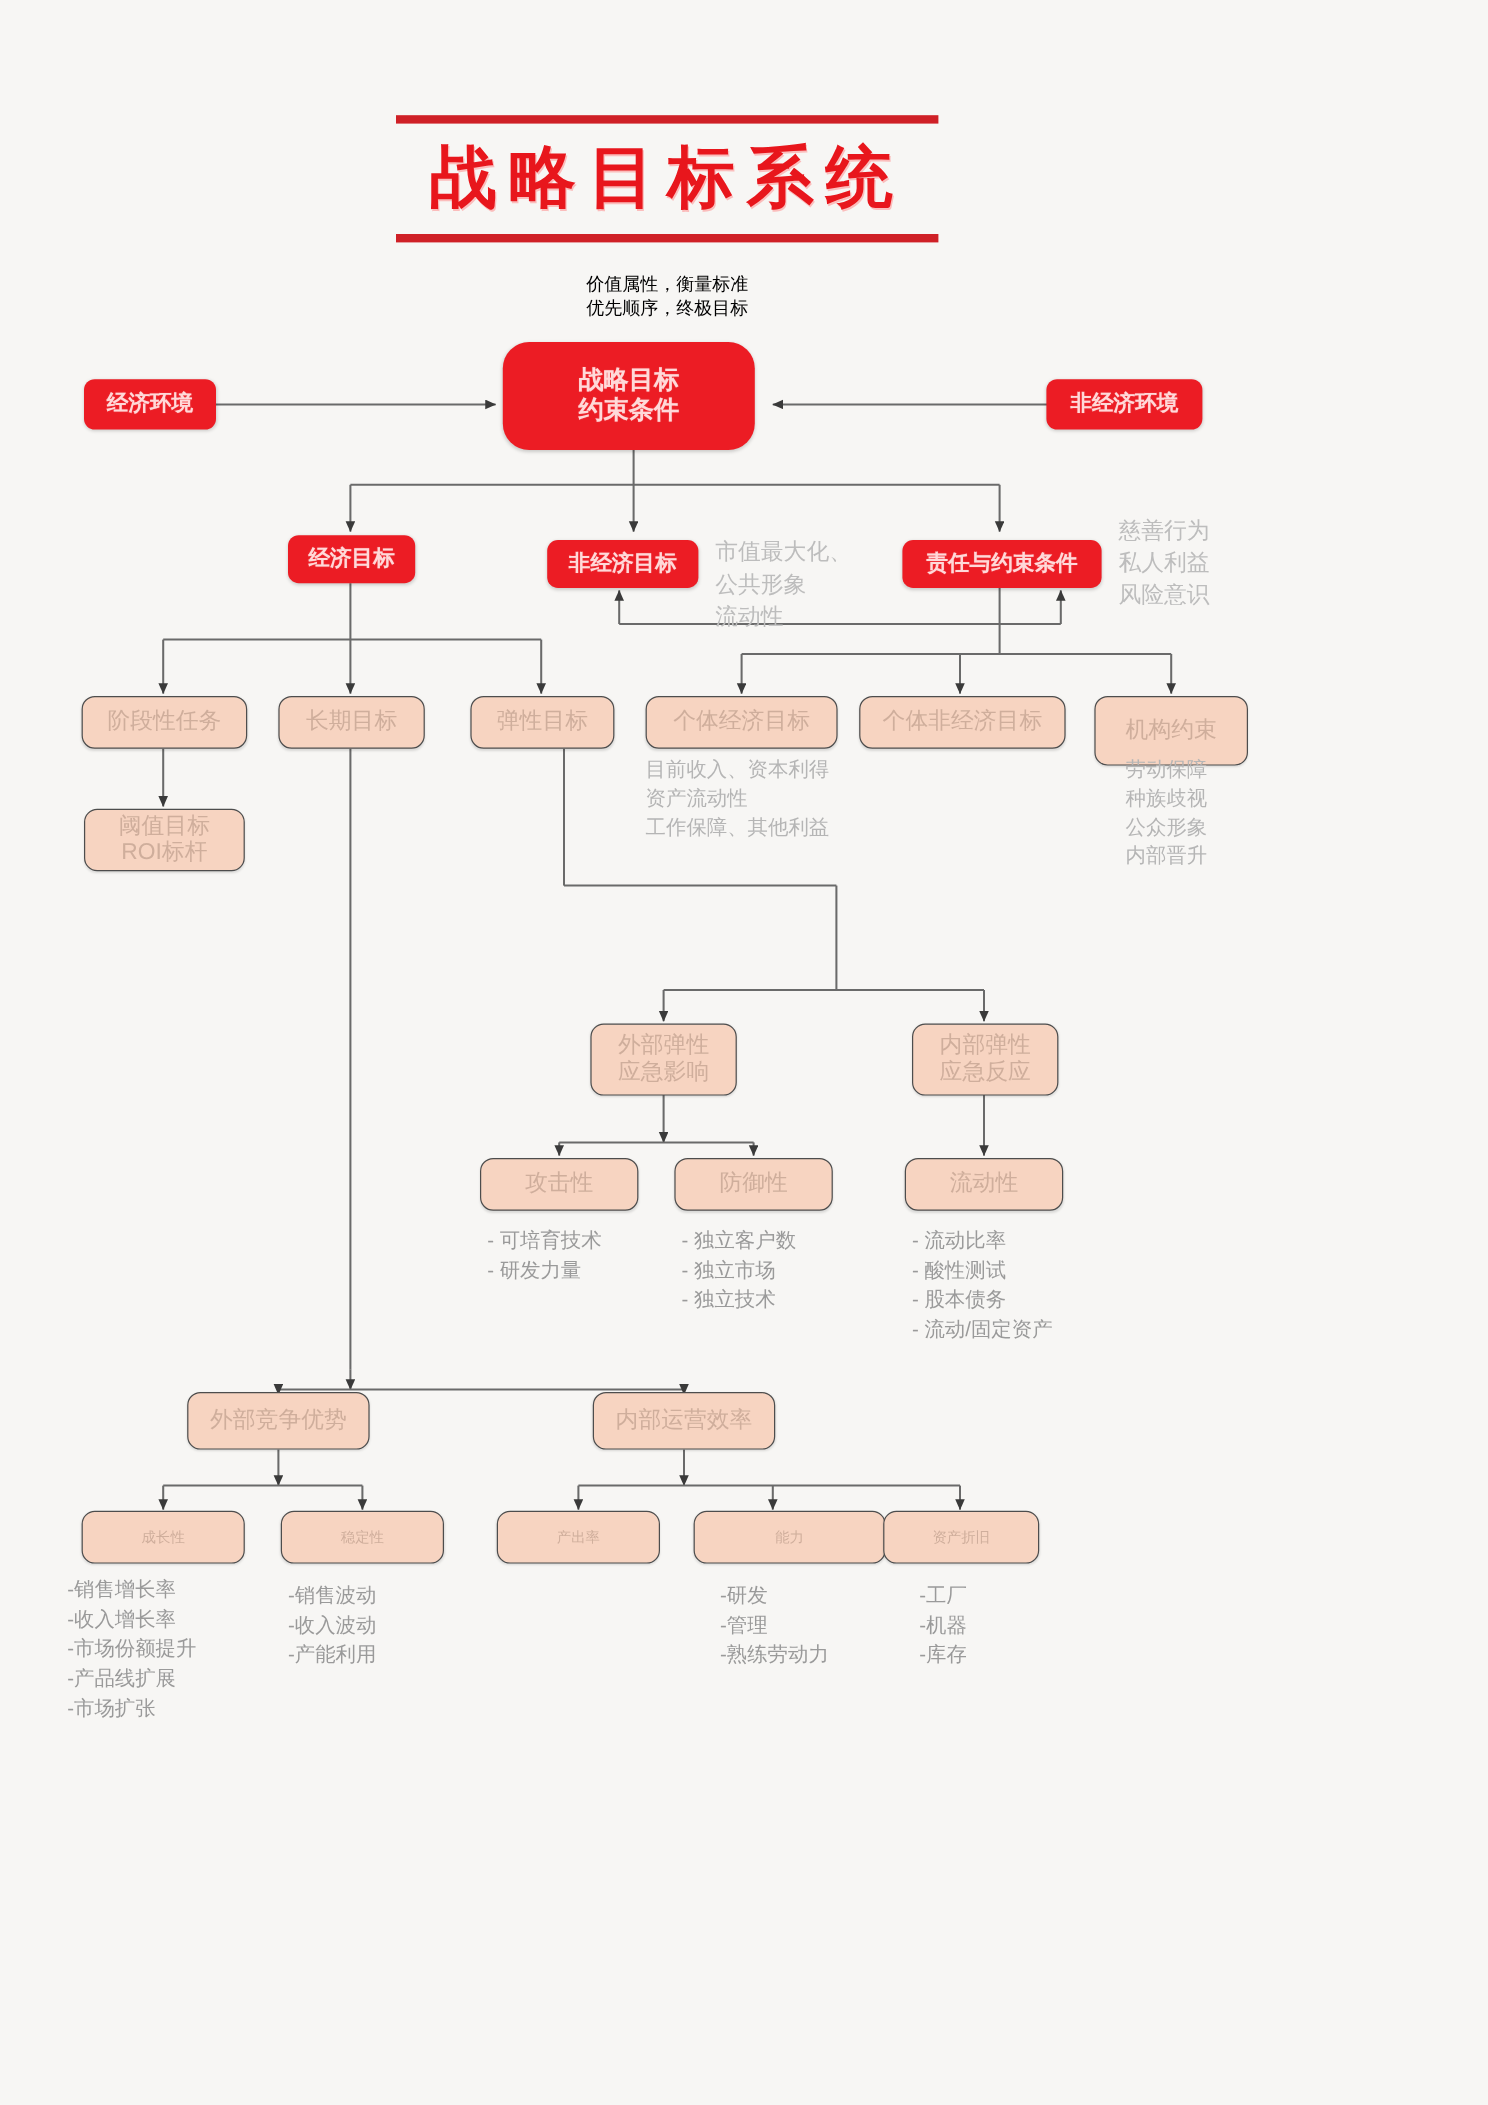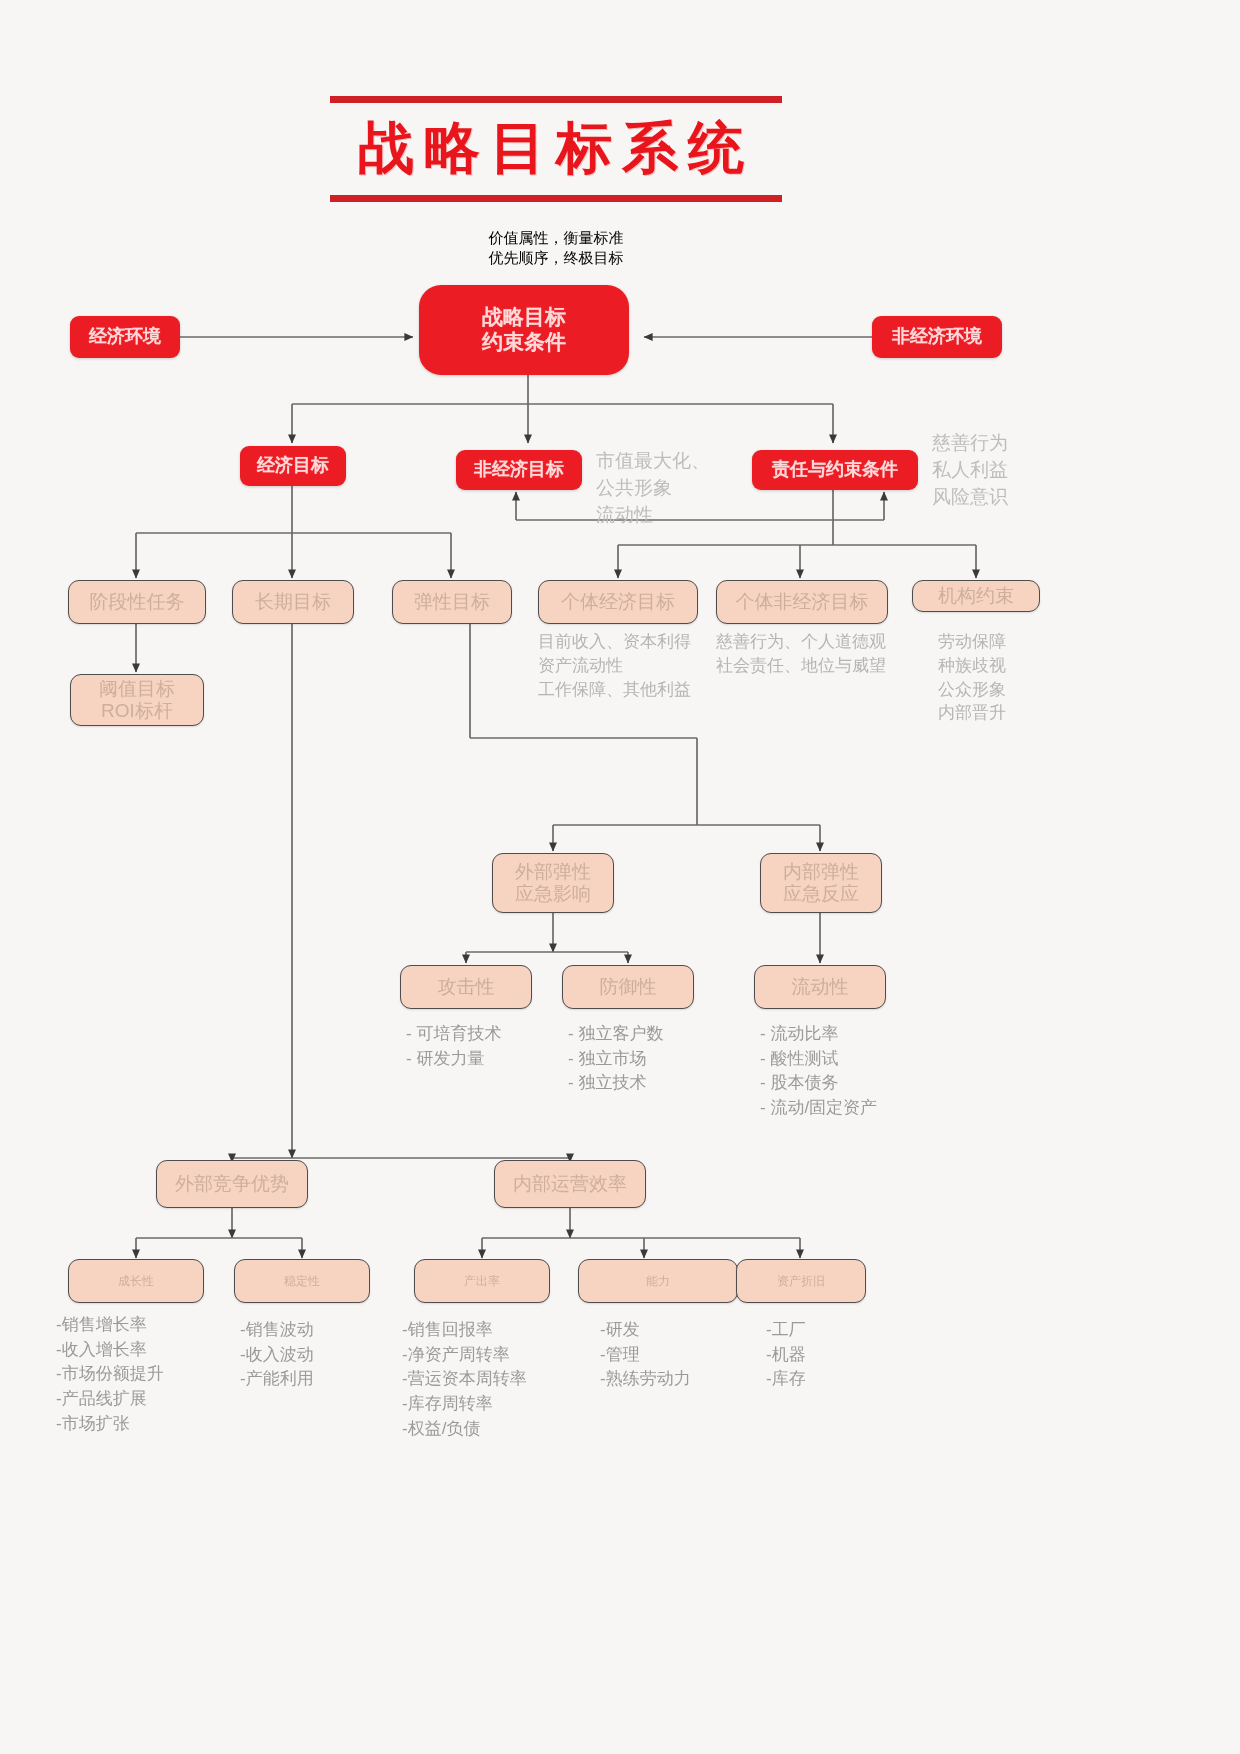--- a/index.html
+++ b/index.html
@@ -164,28 +164,26 @@
   <div class="node peach" style="left:68px;top:580px;width:138px;height:44px;">阶段性任务</div>
 
   <div class="node peach" style="left:232px;top:580px;width:122px;height:44px;">长期目标</div>
 
   <div class="node peach" style="left:392px;top:580px;width:120px;height:44px;">弹性目标</div>
 
   <div class="node peach" style="left:538px;top:580px;width:160px;height:44px;">个体经济目标</div>
 
   <div class="node peach" style="left:716px;top:580px;width:172px;height:44px;">个体非经济目标</div>
 
-  <div class="node peach" style="left:912px;top:580px;width:128px;height:32px;">机构约束</div>
+  <div class="node peach" style="left:912px;top:580px;width:128px;height:58px;">机构约束</div>
 
   <div class="note mid l" style="left:538px;top:630px;width:190px;">目前收入、资本利得
 资产流动性
 工作保障、其他利益</div>
 
-  <div class="note mid l" style="left:716px;top:630px;width:196px;">慈善行为、个人道德观
-社会责任、地位与威望</div>
 
   <div class="note mid l" style="left:938px;top:630px;width:120px;">劳动保障
 种族歧视
 公众形象
 内部晋升</div>
 
   <div class="node peach" style="left:70px;top:674px;width:134px;height:52px;">阈值目标<br>ROI标杆</div>
 
   <div class="node peach" style="left:492px;top:853px;width:122px;height:60px;">外部弹性<br>应急影响</div>
 
@@ -226,25 +224,20 @@
   <div class="note list l" style="left:56px;top:1313px;width:160px;">-销售增长率
 -收入增长率
 -市场份额提升
 -产品线扩展
 -市场扩张</div>
 
   <div class="note list l" style="left:240px;top:1318px;width:140px;">-销售波动
 -收入波动
 -产能利用</div>
 
-  <div class="note list l" style="left:402px;top:1318px;width:180px;">-销售回报率
--净资产周转率
--营运资本周转率
--库存周转率
--权益/负债</div>
 
   <div class="note list l" style="left:600px;top:1318px;width:140px;">-研发
 -管理
 -熟练劳动力</div>
 
   <div class="note list l" style="left:766px;top:1318px;width:110px;">-工厂
 -机器
 -库存</div>
 
 </div>

